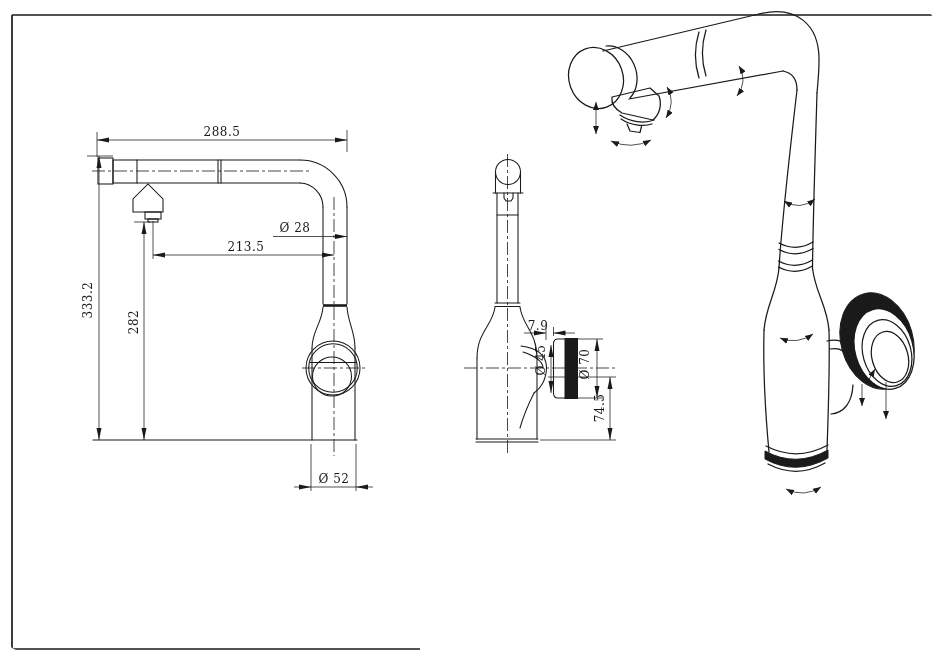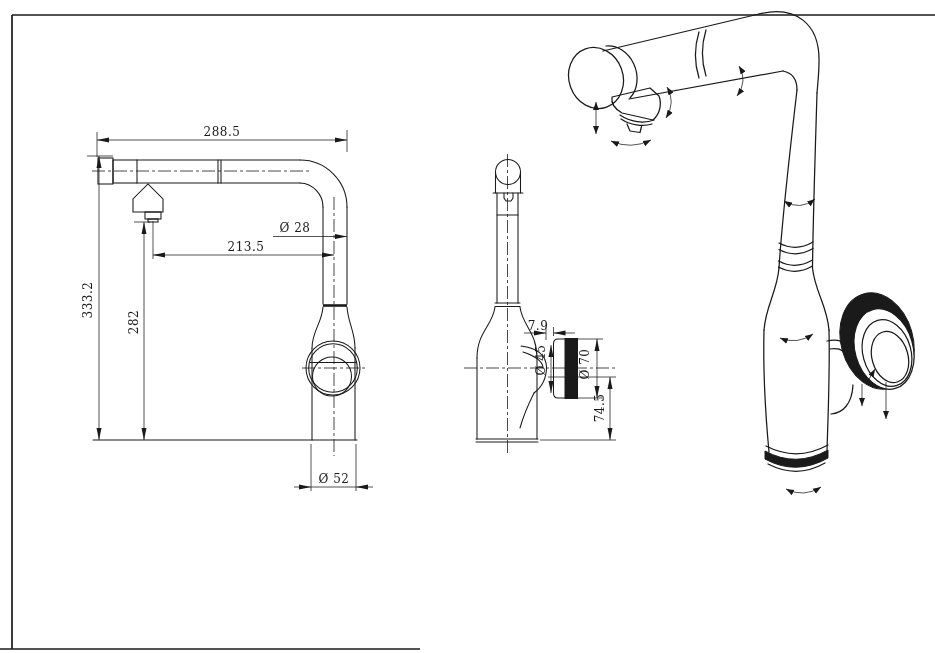--- a/index.html
+++ b/index.html
@@ -1,17 +1,17 @@
 <!DOCTYPE html>
 <html style="--bg: #ffffff; --ink: #1a1a1a;"><head>
 <meta charset="utf-8">
 <style>
   :root { --bg:#ffffff; --ink:#1a1a1a; }
   html,body { margin:0; padding:0; background:#fff; }
-  .sheet { position:relative; width:935px; height:653px; background:var(--bg); overflow:hidden; }
+  .sheet { position:relative; width:935px; height:653px; background:var(--bg); overflow:hidden;border-radius:28px; }
   svg { display:block; }
   .frame { stroke:var(--ink); stroke-width:1.7; fill:none; }
   .ln    { stroke:var(--ink); stroke-width:1.05; fill:none; stroke-linecap:round; }
   .ln2   { stroke:var(--ink); stroke-width:1.25; fill:none; stroke-linecap:round; stroke-linejoin:round; }
   .thick { stroke:var(--ink); stroke-width:2.6; fill:none; }
   .dim   { stroke:var(--ink); stroke-width:0.75; fill:none; }
   .cl    { stroke:var(--ink); stroke-width:0.8; fill:none; stroke-dasharray:13 3 3 3; }
   .mk    { fill:var(--ink); }
   .fill-ink { fill:var(--ink); stroke:var(--ink); }
   .fill-bg  { fill:var(--bg); }

